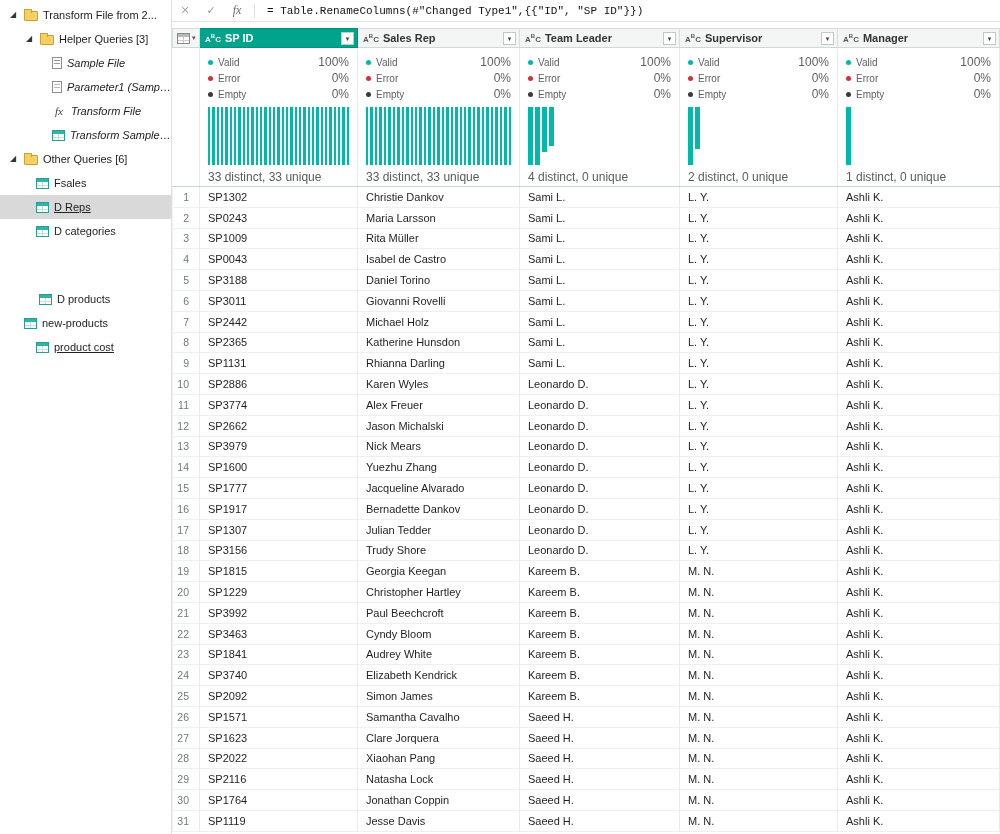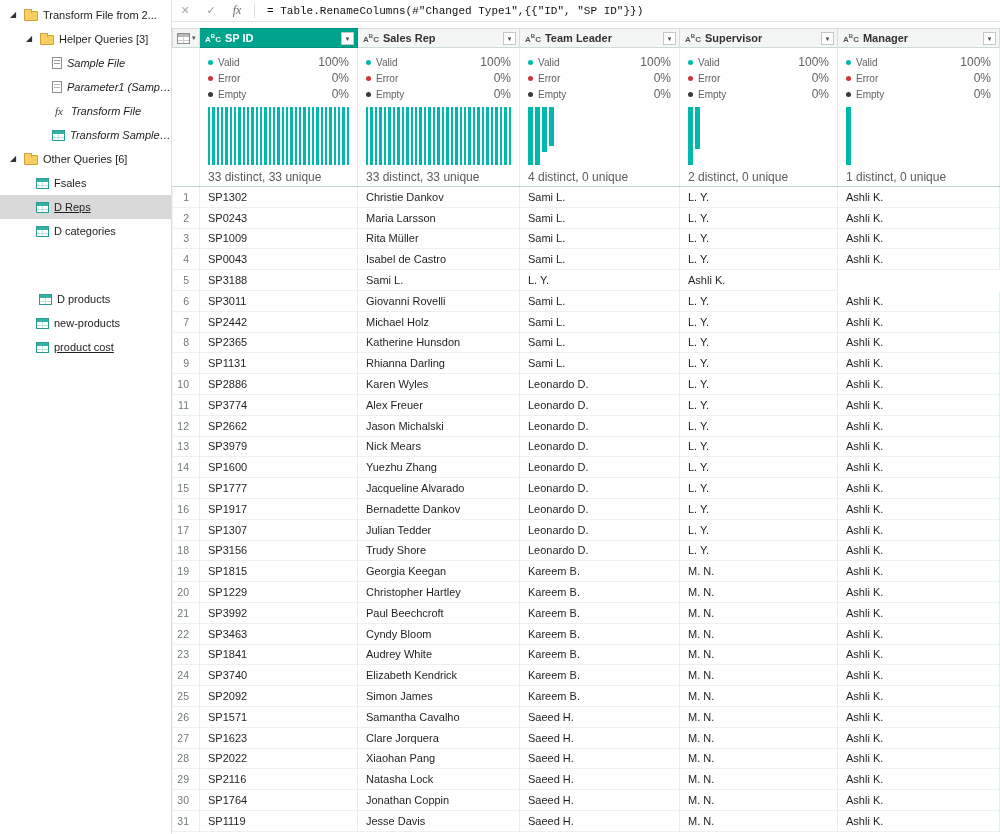--- a/index.html
+++ b/index.html
@@ -119,21 +119,21 @@
       <span class="sb-label">D Reps</span>
     </div>
     <div class="sb-item" style="padding-left: 36px;">
       <span class="sb-icon table"></span>
       <span class="sb-label">D categories</span>
     </div>
     <div class="sb-item" style="padding-left: 39px; margin-top: 44px;">
       <span class="sb-icon table"></span>
       <span class="sb-label">D products</span>
     </div>
-    <div class="sb-item" style="padding-left: 36px;">
+    <div class="sb-item" style="padding-left: 24px;">
       <span class="sb-icon table"></span>
       <span class="sb-label">new-products</span>
     </div>
     <div class="sb-item" style="padding-left: 36px; text-decoration: underline;">
       <span class="sb-icon table"></span>
       <span class="sb-label">product cost</span>
     </div>
   </aside>
 
 <div class="formula-bar">
@@ -381,20 +381,21 @@
         <div class="d-cell d-num">4</div>
         <div class="d-cell">SP0043</div>
         <div class="d-cell">Isabel de Castro</div>
         <div class="d-cell">Sami L.</div>
         <div class="d-cell">L. Y.</div>
         <div class="d-cell">Ashli K.</div>
       </div>
       <div class="cols d-row">
         <div class="d-cell d-num">5</div>
         <div class="d-cell">SP3188</div>
+        <div class="d-cell">Daniel Torino</div>
         <div class="d-cell">Sami L.</div>
         <div class="d-cell">L. Y.</div>
         <div class="d-cell">Ashli K.</div>
       </div>
       <div class="cols d-row">
         <div class="d-cell d-num">6</div>
         <div class="d-cell">SP3011</div>
         <div class="d-cell">Giovanni Rovelli</div>
         <div class="d-cell">Sami L.</div>
         <div class="d-cell">L. Y.</div>

